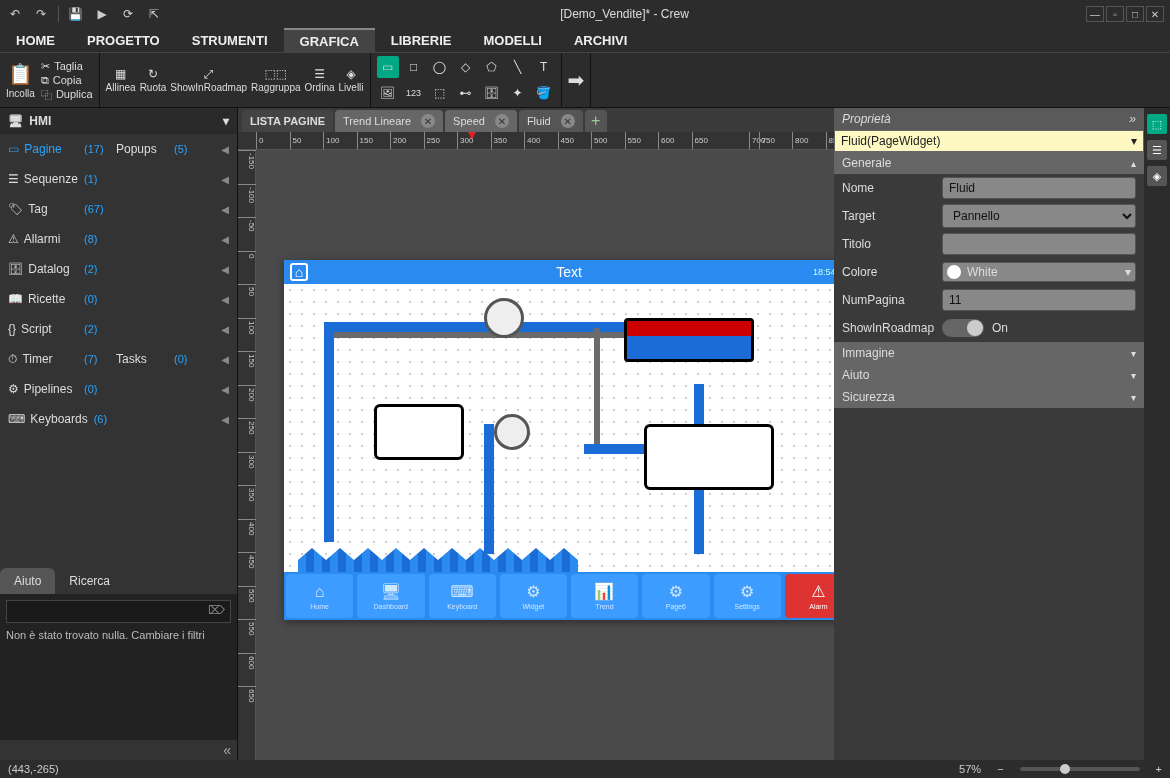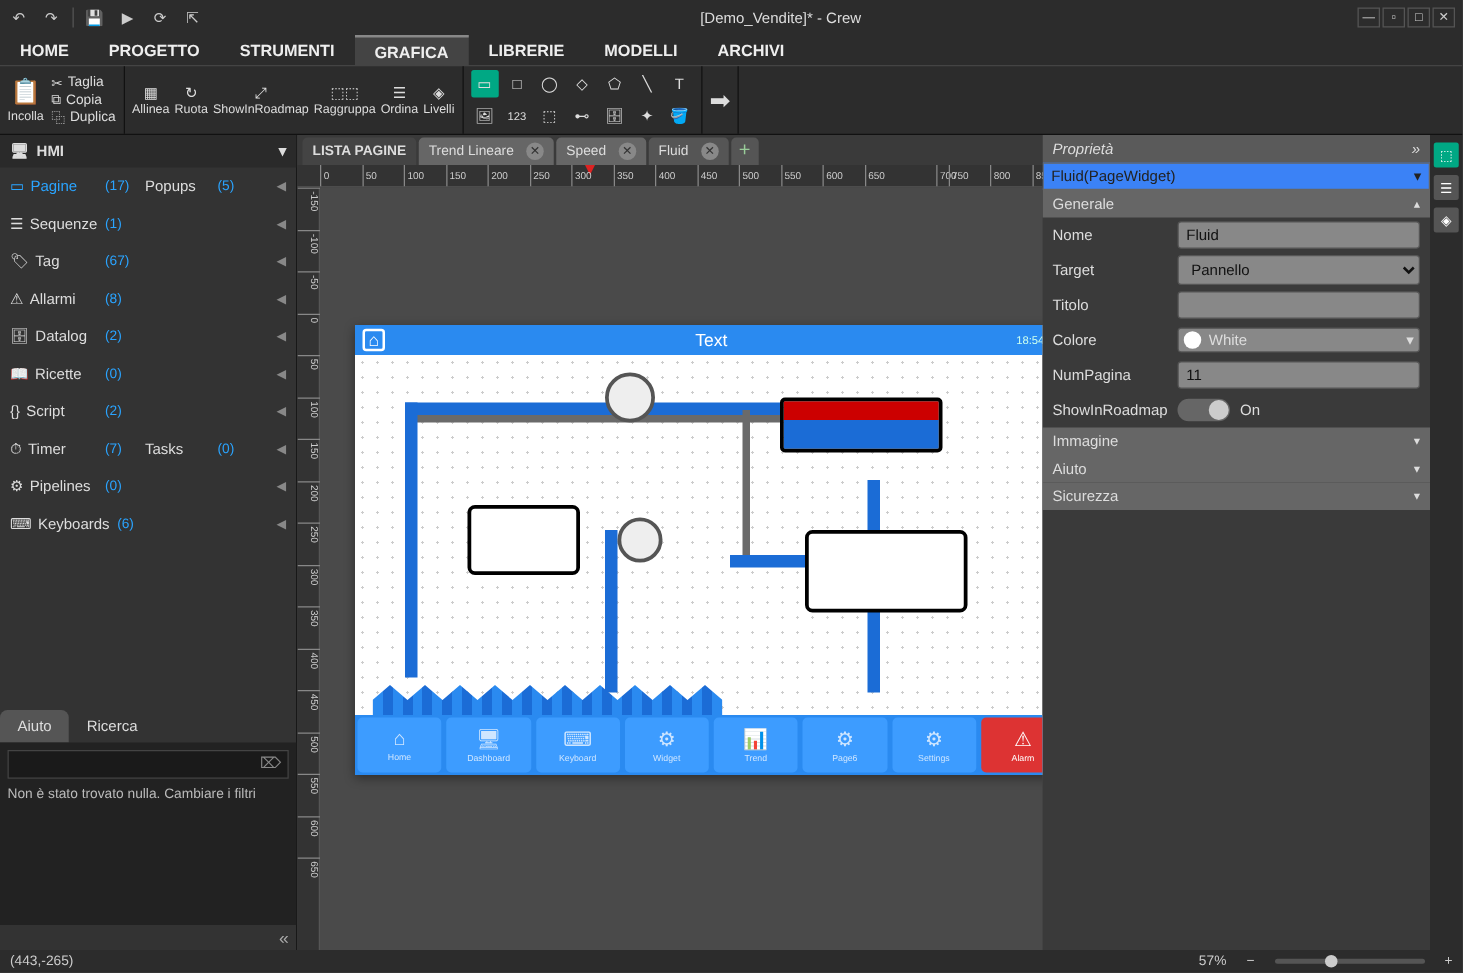--- a/index.html
+++ b/index.html
@@ -94,21 +94,21 @@
 .water { position:absolute; height:24px; background: repeating-linear-gradient(90deg, #2a8af0 0 8px, #1b6cd6 8px 16px); clip-path: polygon(0 50%, 5% 0, 10% 50%, 15% 0, 20% 50%, 25% 0, 30% 50%, 35% 0, 40% 50%, 45% 0, 50% 50%, 55% 0, 60% 50%, 65% 0, 70% 50%, 75% 0, 80% 50%, 85% 0, 90% 50%, 95% 0, 100% 50%, 100% 100%, 0 100%); }
 
 
 .right { width: 336px; background: #3a3a3a; display: flex; }
 .right .props { flex: 1; display:flex; flex-direction:column; }
 .right .rtools { width: 26px; background: #2c2c2c; display:flex; flex-direction:column; gap:6px; padding-top:6px; align-items:center; }
 .right .rtools .rt { width:20px; height:20px; background:#00a884; border-radius:2px; cursor:pointer; display:flex; align-items:center; justify-content:center; color:#fff; font-size:11px; }
 .right .rtools .rt.g { background:#555; }
 .right .phdr { height: 22px; background: #5a5a5a; display:flex; align-items:center; padding:0 8px; font-style:italic; }
 .right .phdr .exp { margin-left:auto; cursor:pointer; }
-.right .sel { height:22px; background:#3b82f6; color:#222; display:flex; align-items:center; padding:0 6px; border:1px solid #666; }
+.right .sel { height:22px; background:#fef9c3; color:#222; display:flex; align-items:center; padding:0 6px; border:1px solid #666; }
 .right .sel .dd { margin-left:auto; }
 .right .sect { height:22px; background:#666; display:flex; align-items:center; padding:0 8px; cursor:pointer; }
 .right .sect .dd { margin-left:auto; font-size:10px; }
 .right .prow { height:28px; display:flex; align-items:center; padding:0 8px; gap:8px; }
 .right .prow .lbl { width: 92px; font-size:12px; }
 .right .prow .val { flex:1; }
 .right .prow input, .right .prow select { width:100%; background:#888; border:1px solid #555; color:#111; padding:3px 6px; border-radius:3px; font-size:12px; }
 .right .prow .colorbox { display:flex; align-items:center; gap:6px; width:100%; background:#888; border:1px solid #555; border-radius:3px; padding:2px 4px; }
 .right .prow .swatch { width:14px; height:14px; background:#fff; border-radius:50%; }
 .right .prow .toggle { width:42px; height:18px; background:#666; border-radius:9px; position:relative; }

